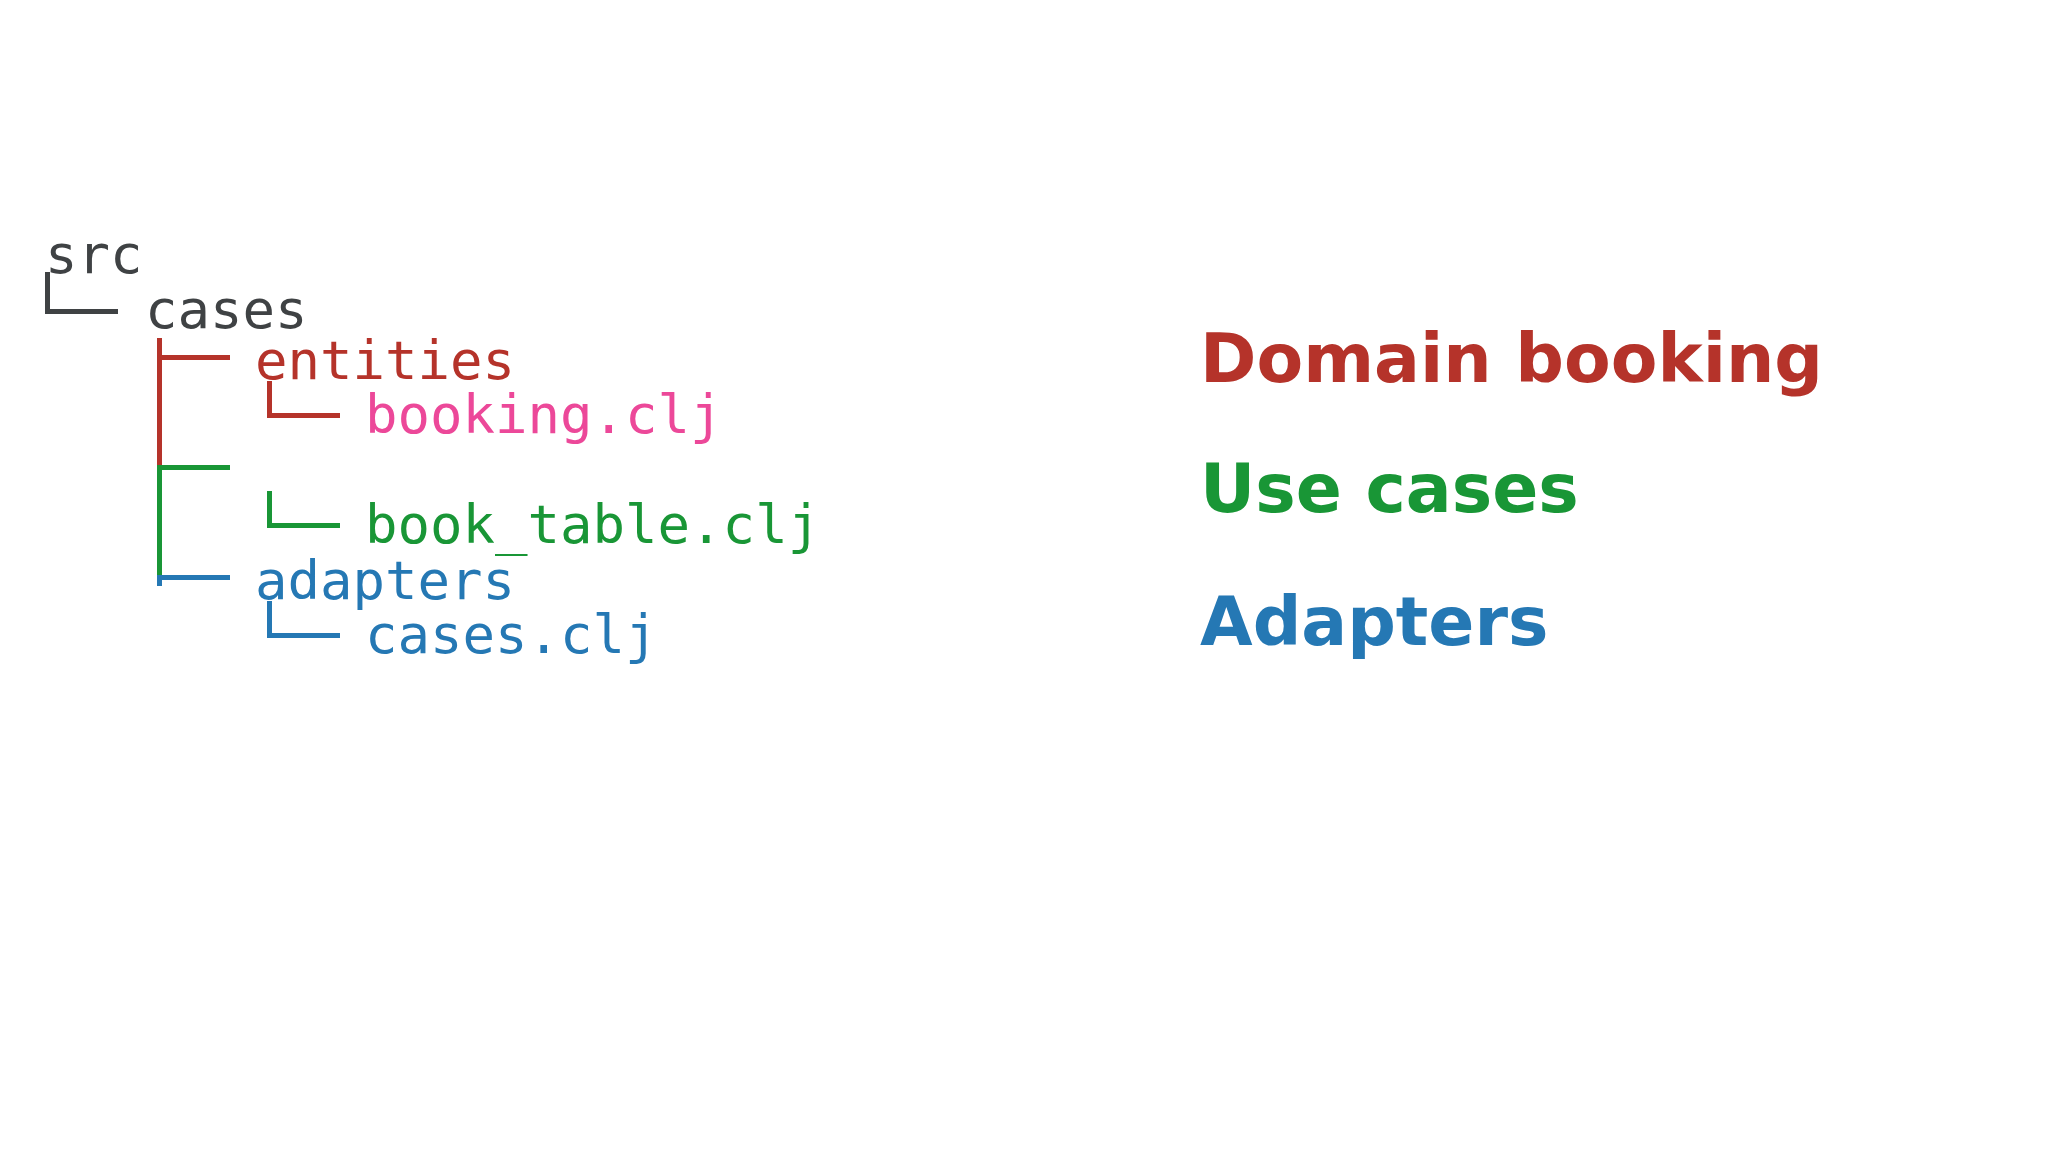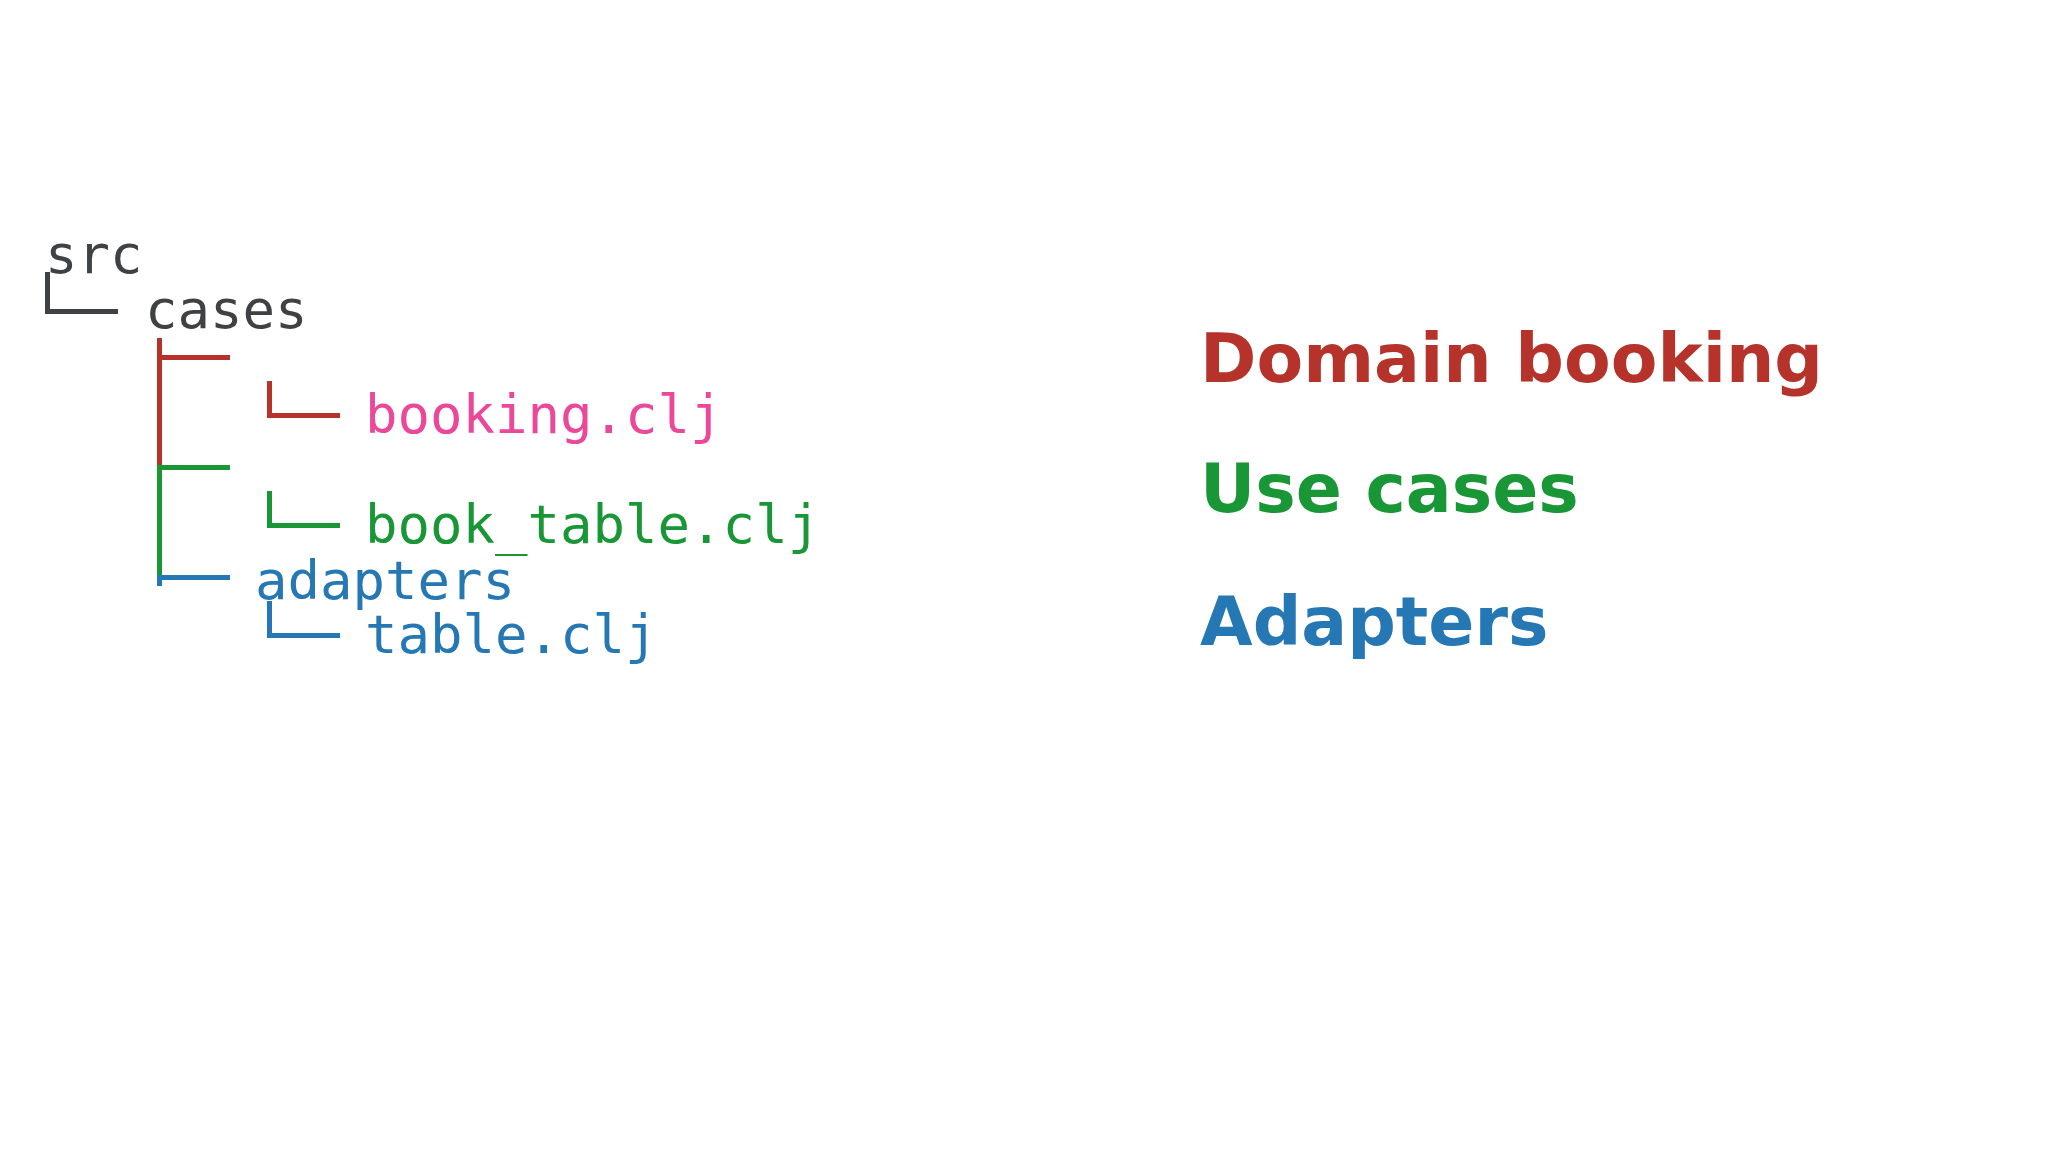--- a/index.html
+++ b/index.html
@@ -73,37 +73,38 @@
     <div class="stroke" id="stroke-src-v" style="left:45px; top:272px; width:5px; height:42px; background:#3f4244;"></div>
     <div class="stroke" id="stroke-src-h" style="left:45px; top:309px; width:73px; height:5px; background:#3f4244;"></div>
 
     <div class="node-label" id="label-table" style="left:145px; top:283px; color:#3f4244;">cases</div>
 
     <div class="stroke" id="spine-entities" style="left:157px; top:338px; width:5px; height:130px; background:#b5332a;"></div>
     <div class="stroke" id="spine-usecases" style="left:157px; top:468px; width:5px; height:110px; background:#199636;"></div>
     <div class="stroke" id="spine-adapters" style="left:157px; top:578px; width:5px; height:8px; background:#2578b4;"></div>
 
     <div class="stroke" id="branch-entities-h" style="left:157px; top:355px; width:73px; height:5px; background:#b5332a;"></div>
+    <div class="node-label" id="label-entities" style="left:255px; top:334px; color:#b5332a;">entities</div>
 
     <div class="stroke" id="child-entities-v" style="left:267px; top:381px; width:5px; height:37px; background:#b5332a;"></div>
     <div class="stroke" id="child-entities-h" style="left:267px; top:413px; width:73px; height:5px; background:#b5332a;"></div>
     <div class="node-label" id="label-booking" style="left:365px; top:388px; color:#ec4899;">booking.clj</div>
 
     <div class="stroke" id="branch-usecases-h" style="left:157px; top:465px; width:73px; height:5px; background:#199636;"></div>
 
     <div class="stroke" id="child-usecases-v" style="left:267px; top:491px; width:5px; height:37px; background:#199636;"></div>
     <div class="stroke" id="child-usecases-h" style="left:267px; top:523px; width:73px; height:5px; background:#199636;"></div>
     <div class="node-label" id="label-booktable" style="left:365px; top:498px; color:#199636;">book_table.clj</div>
 
     <div class="stroke" id="branch-adapters-h" style="left:157px; top:575px; width:73px; height:5px; background:#2578b4;"></div>
     <div class="node-label" id="label-adapters" style="left:255px; top:554px; color:#2578b4;">adapters</div>
 
     <div class="stroke" id="child-adapters-v" style="left:267px; top:601px; width:5px; height:37px; background:#2578b4;"></div>
     <div class="stroke" id="child-adapters-h" style="left:267px; top:633px; width:73px; height:5px; background:#2578b4;"></div>
-    <div class="node-label" id="label-ring" style="left:365px; top:608px; color:#2578b4;">table.clj</div>
+    <div class="node-label" id="label-ring" style="left:365px; top:608px; color:#2578b4;">cases.clj</div>
 
   </div>
 
   <div class="legend">
     <div class="legend-item" id="legend-entities" style="left:10px; top:325px; color:#b5332a;">Domain booking</div>
     <div class="legend-item" id="legend-usecases" style="left:10px; top:455px; color:#199636;">Use cases</div>
     <div class="legend-item" id="legend-adapters" style="left:10px; top:588px; color:#2578b4;">Adapters</div>
   </div>
 
 </div>

